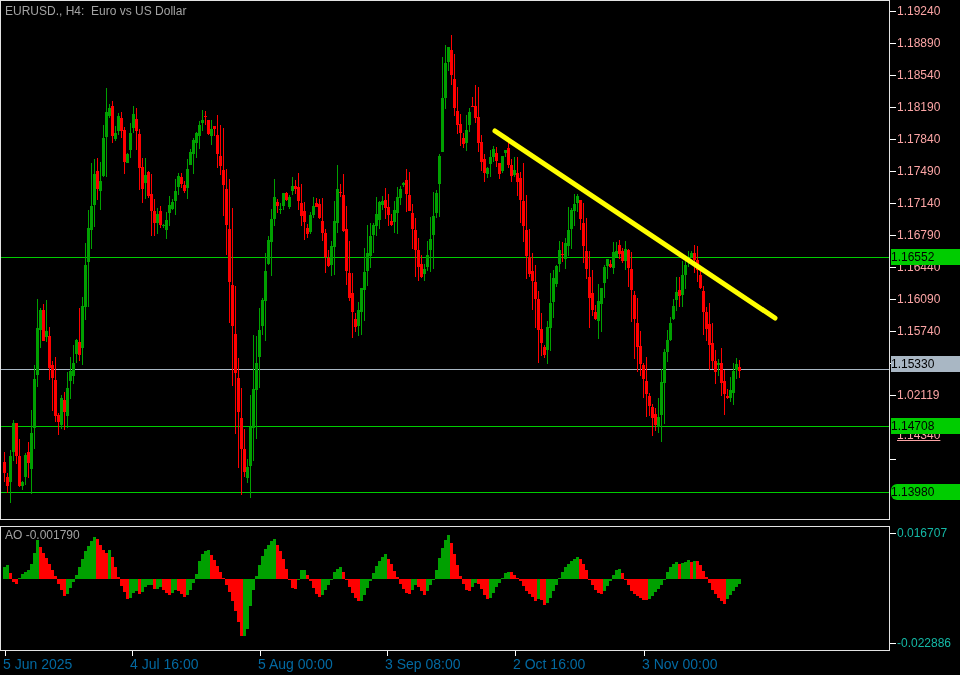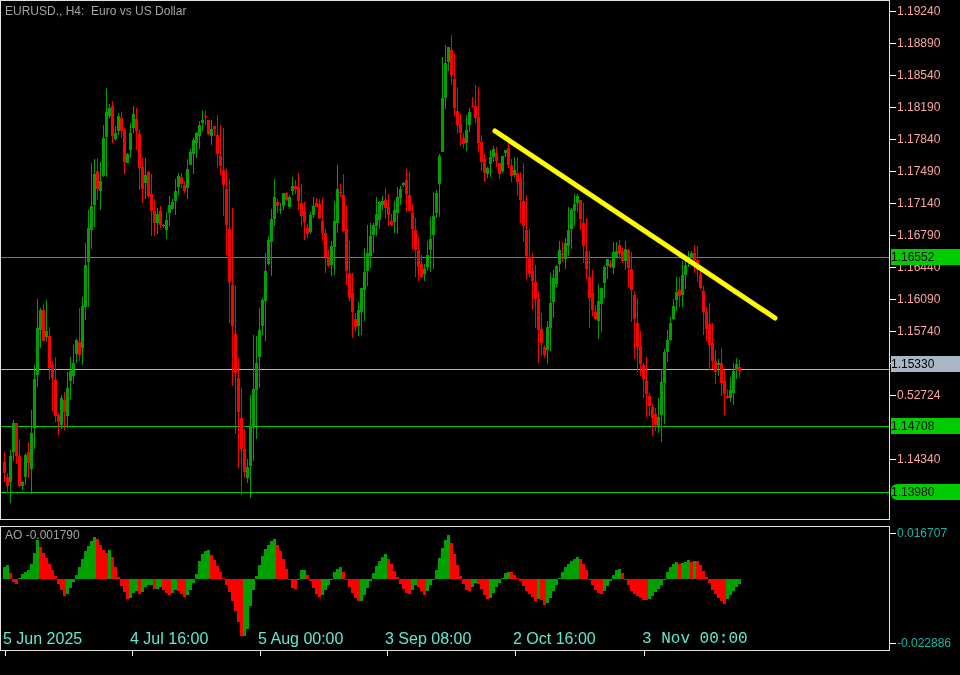--- a/index.html
+++ b/index.html
@@ -4,21 +4,21 @@
 <style>
   html,body{margin:0;padding:0;background:#000;width:960px;height:675px;overflow:hidden;
             font-family:"Liberation Sans", sans-serif;}
   #root{position:relative;width:960px;height:675px;background:#000;}
   .panel{position:absolute;background:#000;border:1px solid #e2e2e2;box-sizing:border-box;}
   #chart-svg{position:absolute;left:0;top:0;}
   .lbl{position:absolute;color:#a3a3a3;font-size:12px;line-height:14px;white-space:pre;}
   .price-lbl{position:absolute;color:#fca5a5;font-size:12px;line-height:15px;left:897px;}
   .badge{position:absolute;left:891px;width:80px;height:16px;font-size:12px;line-height:16px;
          color:#000;text-align:left;}
-  .time-lbl{position:absolute;top:632px;color:#5eead4;font-size:16px;line-height:14px;}
+  .time-lbl{position:absolute;top:657px;color:#0369a1;font-size:14px;line-height:14px;}
   .ao-lbl{position:absolute;left:897px;color:#14b8a6;font-size:12px;line-height:14px;}
 </style>
 </head>
 <body>
 
 <div id="root">
   <svg id="chart-svg" width="960" height="675">
       <defs>
         <clipPath id="mainClip">
           <rect x="1" y="1" width="888" height="518"></rect>
@@ -814,28 +814,28 @@
       <div class="price-lbl" style="top: 68px;">1.18540</div>
       <div class="price-lbl" style="top: 100px;">1.18190</div>
       <div class="price-lbl" style="top: 132px;">1.17840</div>
       <div class="price-lbl" style="top: 164px;">1.17490</div>
       <div class="price-lbl" style="top: 196px;">1.17140</div>
       <div class="price-lbl" style="top: 228px;">1.16790</div>
       <div class="price-lbl" style="top: 260px;">1.16440</div>
       <div class="price-lbl" style="top: 292px;">1.16090</div>
       <div class="price-lbl" style="top: 324px;">1.15740</div>
       <div class="price-lbl" style="top: 356px;">1.15390</div>
-      <div class="price-lbl" style="top: 388px;">0.52724</div>
-      <div class="price-lbl" style="top: 452px;">1.14340</div>
+      <div class="price-lbl" style="top: 388px;">1.02119</div>
+      <div class="price-lbl" style="top: 428px; text-decoration: underline;">1.14340</div>
       <div class="badge" style="top: 249.26px; background: rgb(0, 204, 0);">1.16552</div>
       <div class="badge" style="top: 356px; background: rgb(169, 183, 196);">1.15330</div>
       <div class="badge" style="top: 417.854px; background: rgb(0, 204, 0);">1.14708</div>
       <div class="badge" style="top: 484.414px; background: rgb(0, 204, 0); border-radius: 6px;">1.13980</div>
     </div>
   <div id="time-scale">
       <div class="time-lbl" style="left: 3px;">5 Jun 2025</div>
       <div class="time-lbl" style="left: 130px;">4 Jul 16:00</div>
       <div class="time-lbl" style="left: 258px;">5 Aug 00:00</div>
       <div class="time-lbl" style="left: 385px;">3 Sep 08:00</div>
       <div class="time-lbl" style="left: 513px;">2 Oct 16:00</div>
-      <div class="time-lbl" style="left: 642px; font-family: Liberation Mono, monospace;">3 Nov 00:00</div>
+      <div class="time-lbl" style="left: 642px;">3 Nov 00:00</div>
     </div>
 </div>
 
 </body></html>

